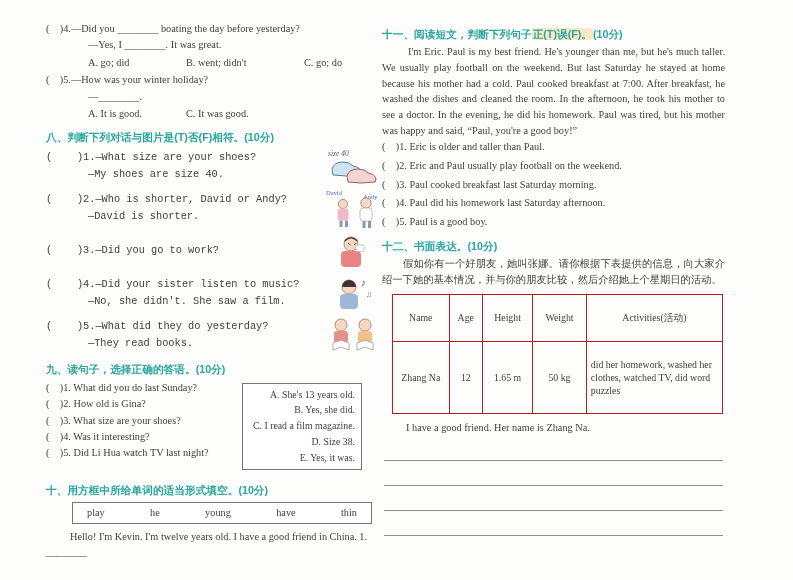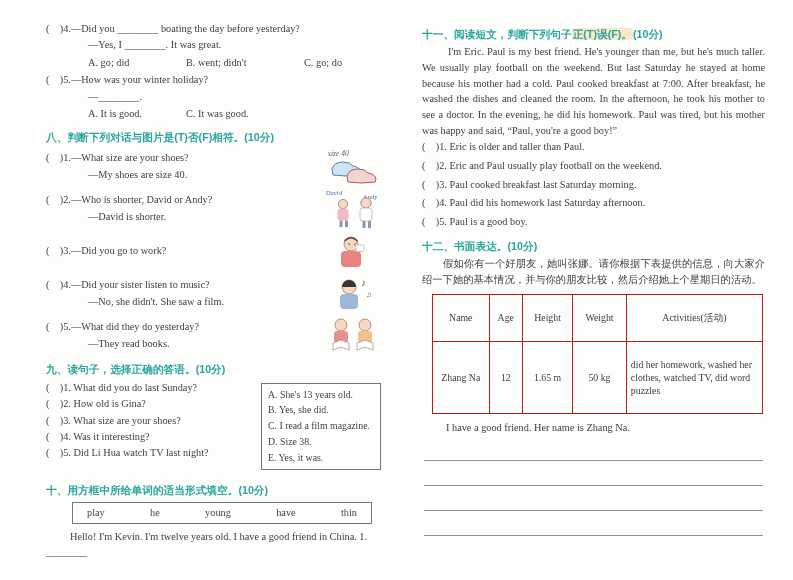--- a/index.html
+++ b/index.html
@@ -1,41 +1,41 @@
 <!DOCTYPE html>
 <html><head>
 <meta charset="utf-8">
 <style>
   html,body{margin:0;padding:0;background:#e9e9e6;}
   .page{
     width:793px;height:580px;background:#fdfdfb;box-sizing:border-box;
-    position:relative;display:flex;gap:40px;padding:20px 32px 0 46px;
+    position:relative;display:flex;padding:20px 32px 0 46px;
     font-family:"Liberation Serif","DejaVu Serif",serif;color:#3e3e3e;
     overflow:hidden;
   }
   .col{width:336px;flex:none;font-size:10.3px;line-height:1.5;}
   .col.right{width:343px;}
   .sec-title{
     font-family:"Liberation Sans","DejaVu Sans",sans-serif;font-weight:700;
     color:#2ba69f;font-size:10.7px;margin:7px 0 3px;line-height:1.35;
   }
   .hl{background:#f8e8c6;border-radius:4px;padding:0 1px;}
   .qline{white-space:pre-wrap;line-height:1.5;margin:1px 0;}
   .ind{padding-left:42px;}
   .opts{display:flex;padding-left:42px;line-height:1.7;white-space:pre;}
   .opts span:nth-child(1){width:98px;}
   .opts span:nth-child(2){width:118px;}
   .s8-item{display:flex;align-items:center;margin:2px 0;}
-  .s8-text{flex:1;}
+  .s8-text{flex:1;font-family:Liberation Mono, monospace;}
   .s8-img{width:58px;flex:none;display:flex;align-items:center;justify-content:center;}
   .s9-wrap{position:relative;min-height:96px;}
   .s9-qs{width:226px;}
   .ans-box{
-    position:absolute;top:3px;right:1px;width:106px;border:1px solid #777;
-    background:#fff;padding:3px 6px;font-size:9.8px;line-height:1.62;
+    position:absolute;top:3px;right:20px;width:106px;border:1px solid #777;
+    background:#fff;padding:3px 6px;font-size:9.8px;line-height:1.62;text-align:right;
   }
   .word-box{
     border:1px solid #777;margin:5px 10px 5px 26px;padding:2px 14px;
     display:flex;justify-content:space-between;background:#fff;
   }
   .intro{text-indent:24px;line-height:1.5;}
   .para{text-align:justify;line-height:1.52;}
   .passage{text-indent:26px;text-align:justify;line-height:1.52;margin-top:1px;}
   .tf-line{white-space:pre-wrap;line-height:1.82;}
   .instructions{text-indent:21px;text-align:justify;line-height:1.55;margin-top:1px;}

